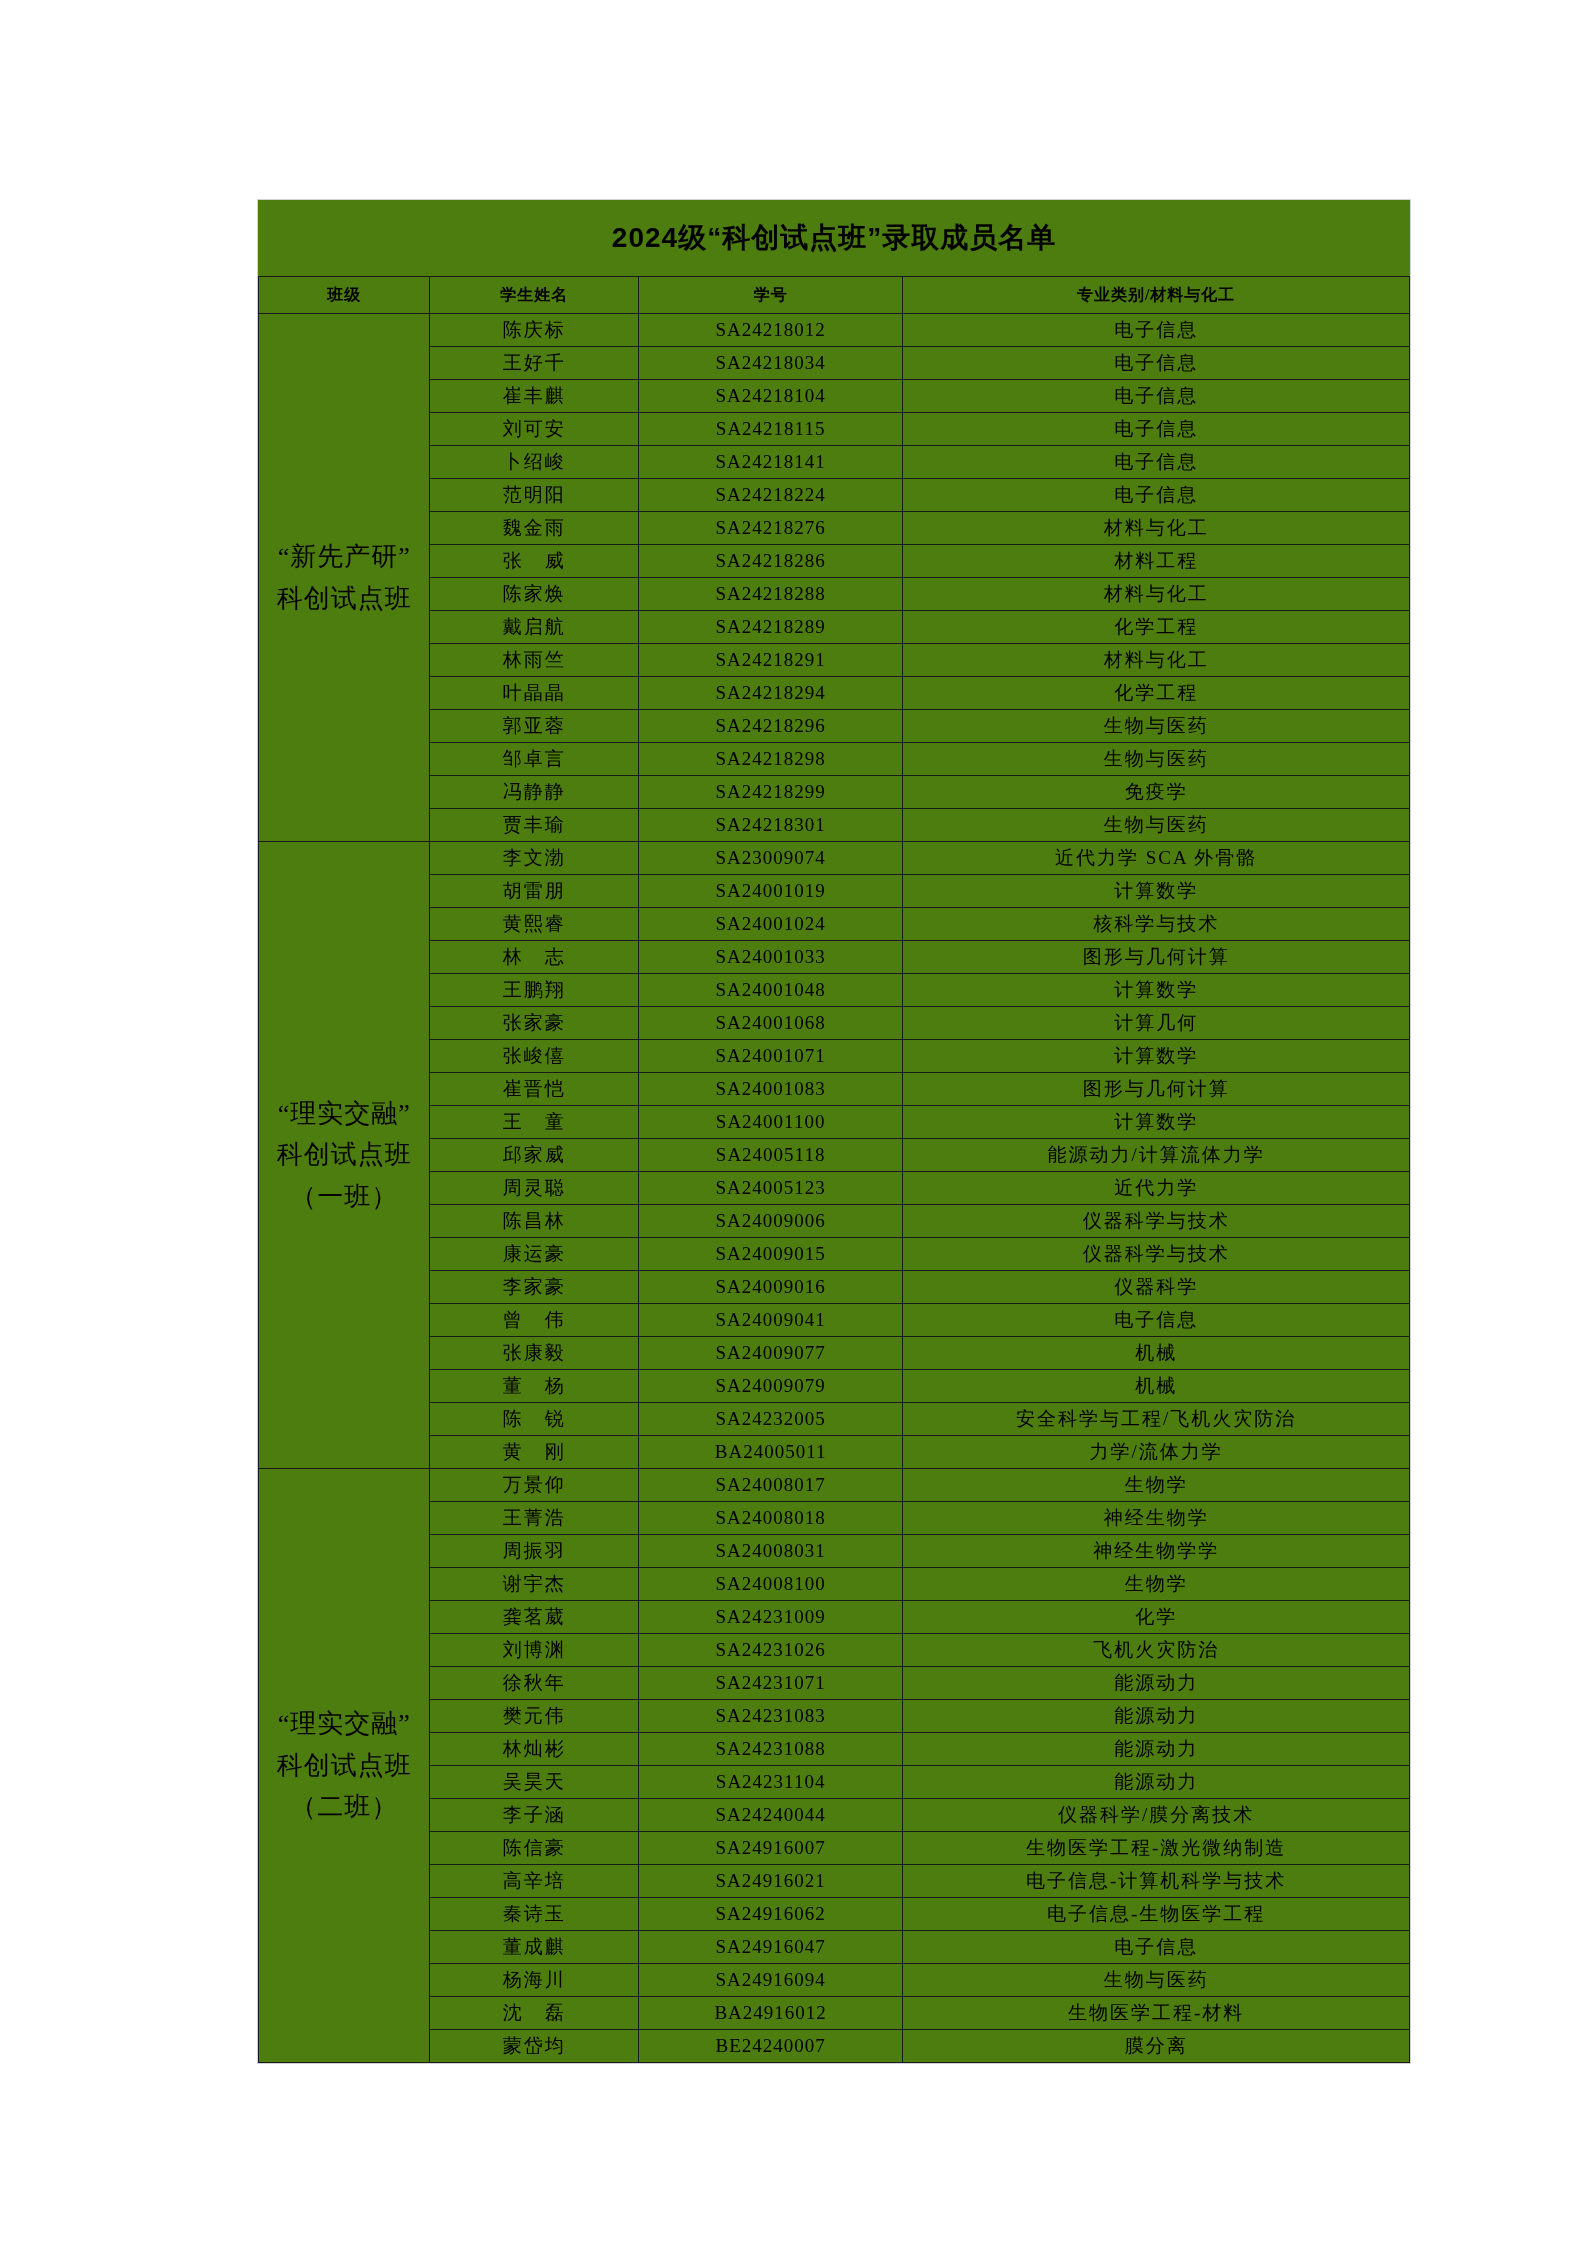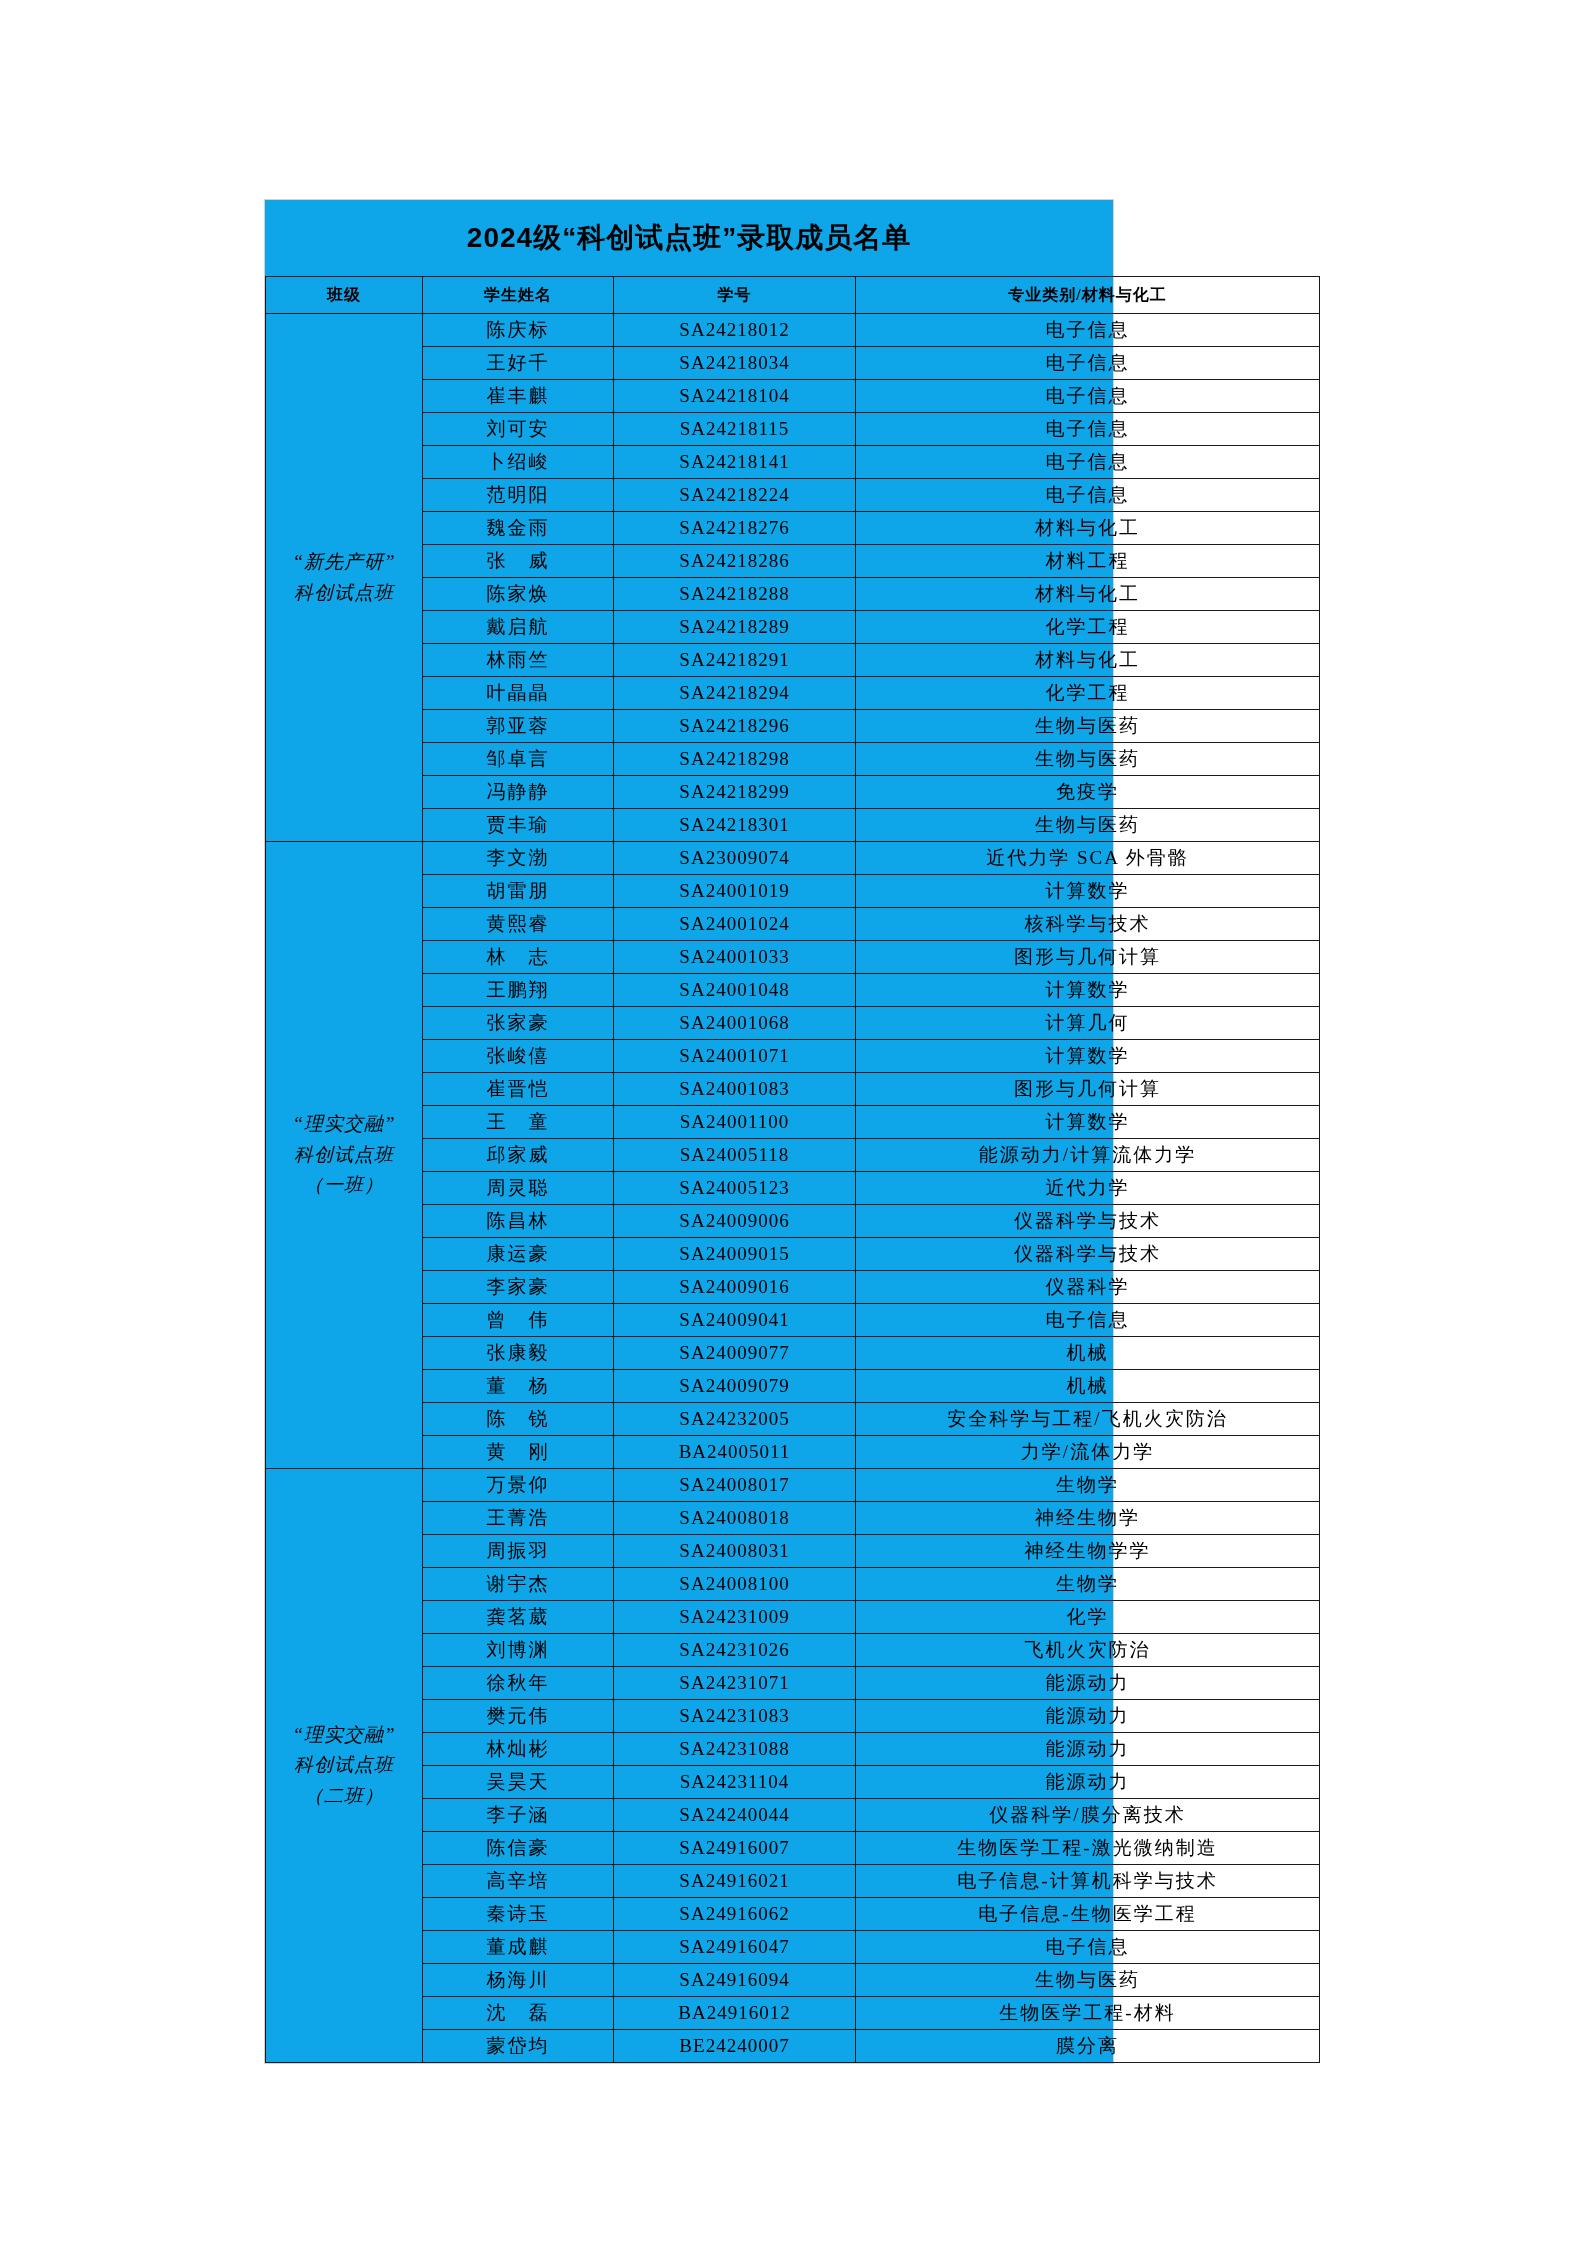--- a/index.html
+++ b/index.html
@@ -1,37 +1,37 @@
 <!DOCTYPE html>
 <html><head>
 <meta charset="utf-8">
 <style>
   html,body{margin:0;padding:0;}
   body{
     width:1588px;height:2245px;background:#ffffff;position:relative;
     font-family:"Liberation Serif","DejaVu Serif",serif;color:#000;
   }
   .sheet{
-    position:absolute;left:264px;top:199px;width:850px;
-    border:1px solid #d2d2d2;background:#0ea5e9;box-sizing:border-box;
+    position:absolute;left:257px;top:199px;width:1154px;
+    border:1px solid #d2d2d2;background:#4d7c0f;box-sizing:border-box;
   }
   .title{
     height:76px;display:flex;align-items:center;justify-content:center;
     font-family:"Liberation Sans","DejaVu Sans",sans-serif;
     font-weight:700;font-size:28px;letter-spacing:1px;
   }
   table{border-collapse:collapse;table-layout:fixed;width:100%;}
   th,td{
     border:1px solid #1a1a1a;text-align:center;vertical-align:middle;
     overflow:hidden;white-space:nowrap;padding:0;
   }
   th{height:36px;font-size:16px;font-weight:700;letter-spacing:1px;}
   td{height:32px;font-size:19px;letter-spacing:2px;}
   td.id-cell{letter-spacing:1px;}
-  td.class-cell{font-size:19px;letter-spacing:1px;line-height:1.6;font-style:italic;}
+  td.class-cell{font-size:26px;letter-spacing:1px;line-height:1.6;}
 </style>
 </head>
 <body>
 
 <div class="sheet">
   <div class="title">2024级“科创试点班”录取成员名单</div>
   <table>
     <colgroup>
       <col style="width:157px">
       <col style="width:191px">

